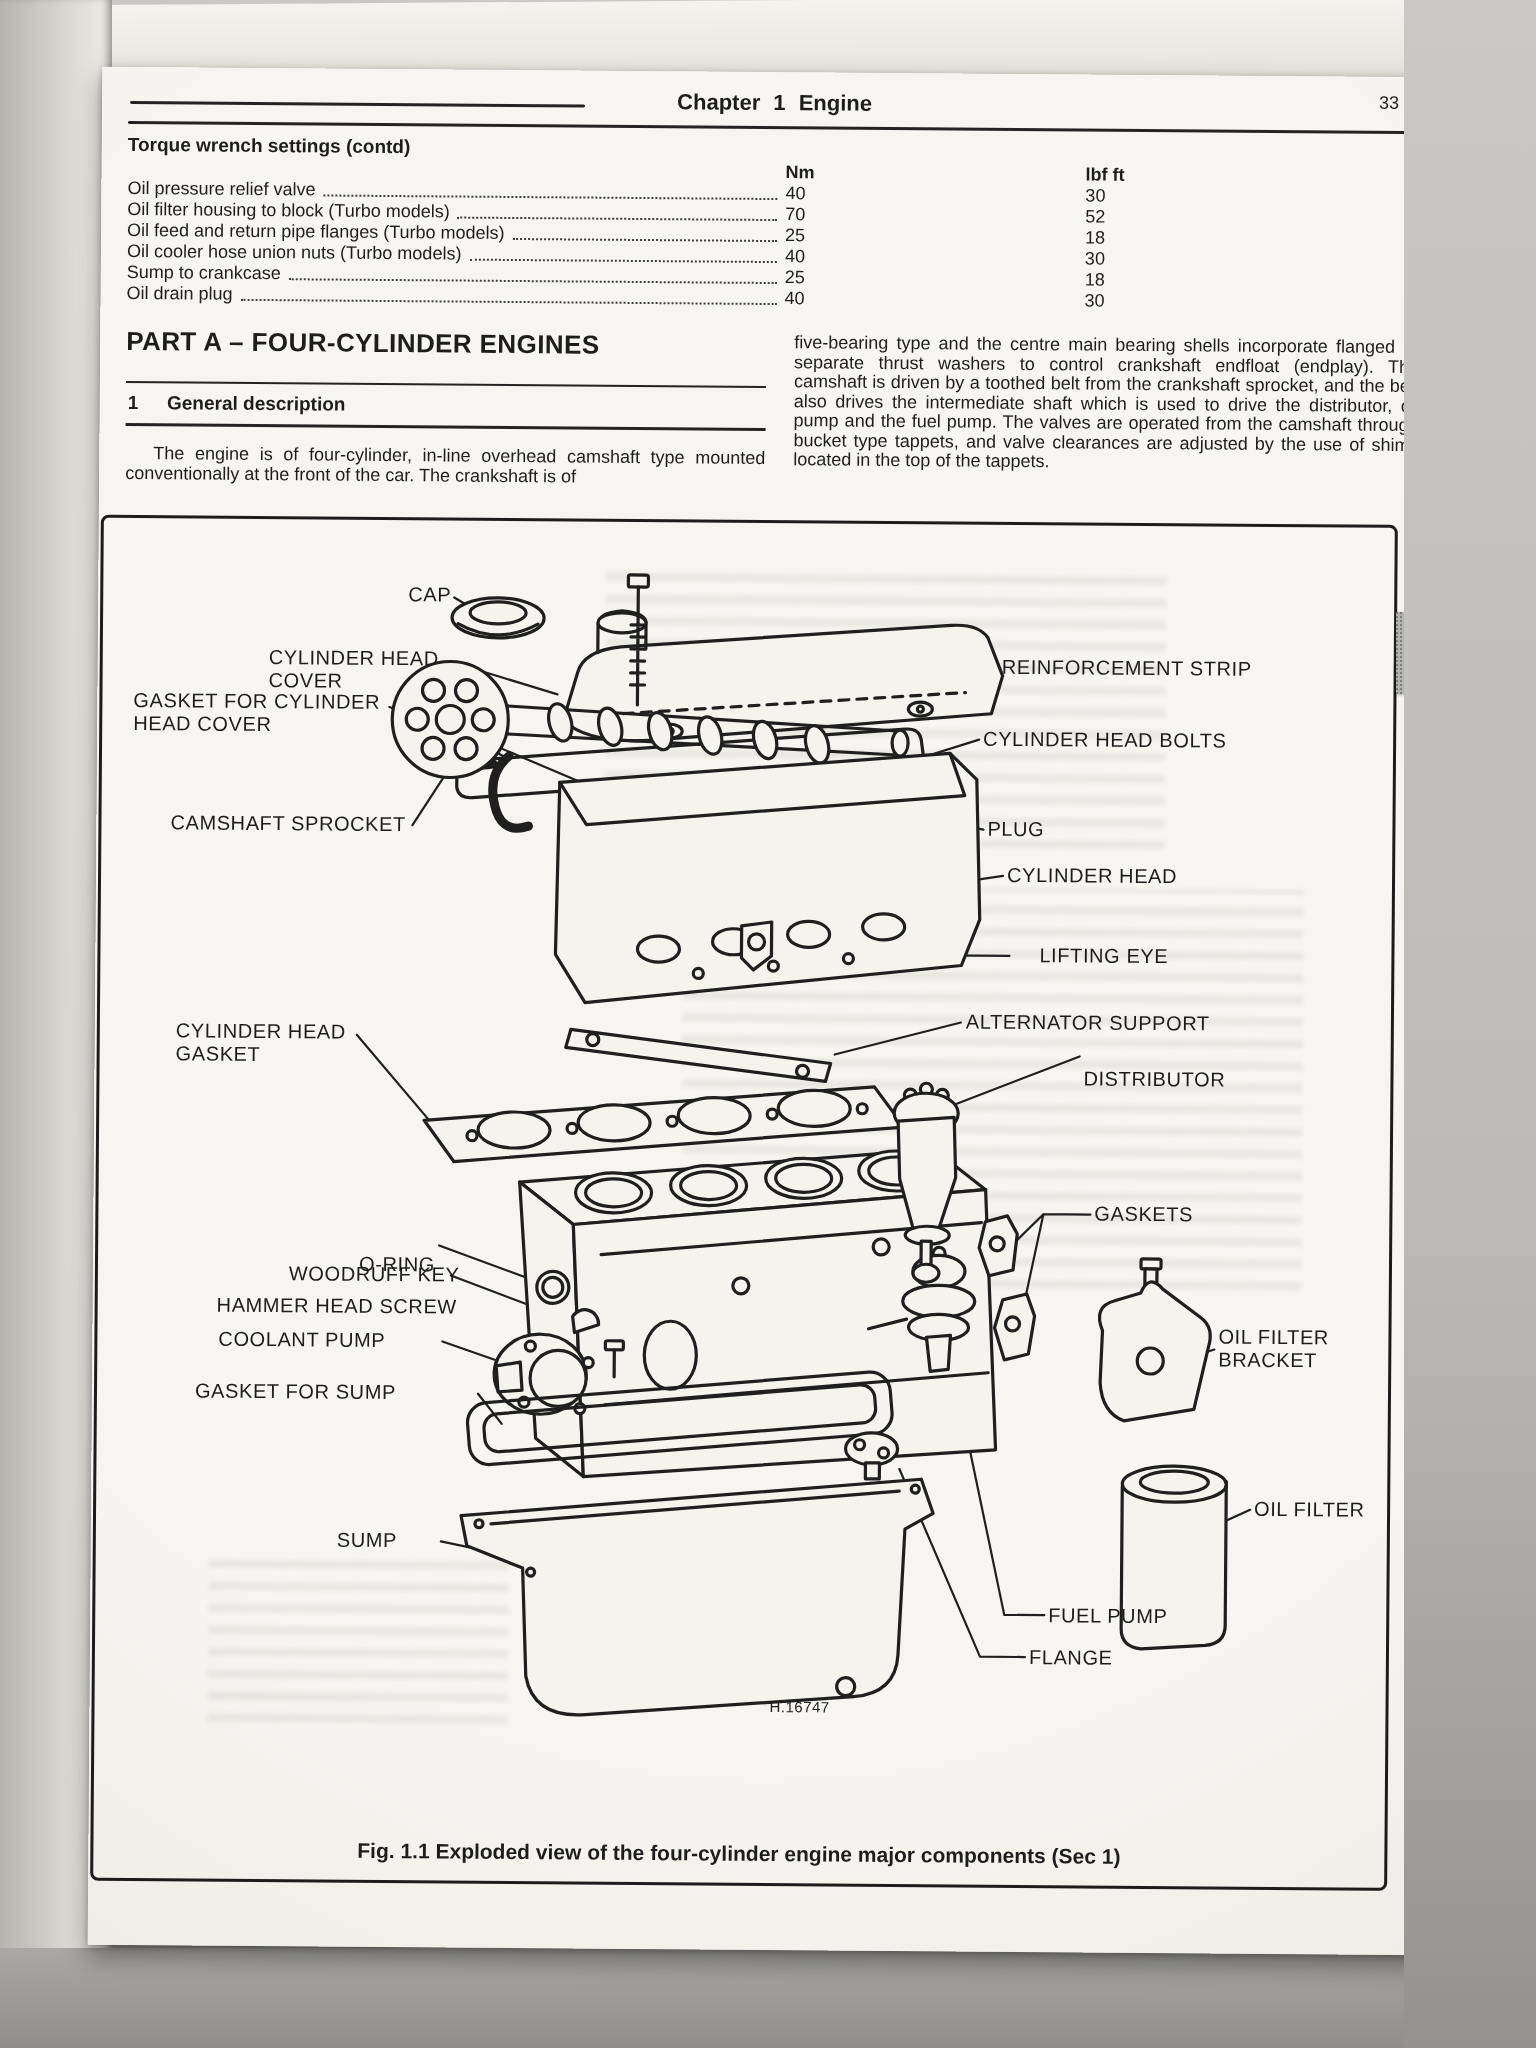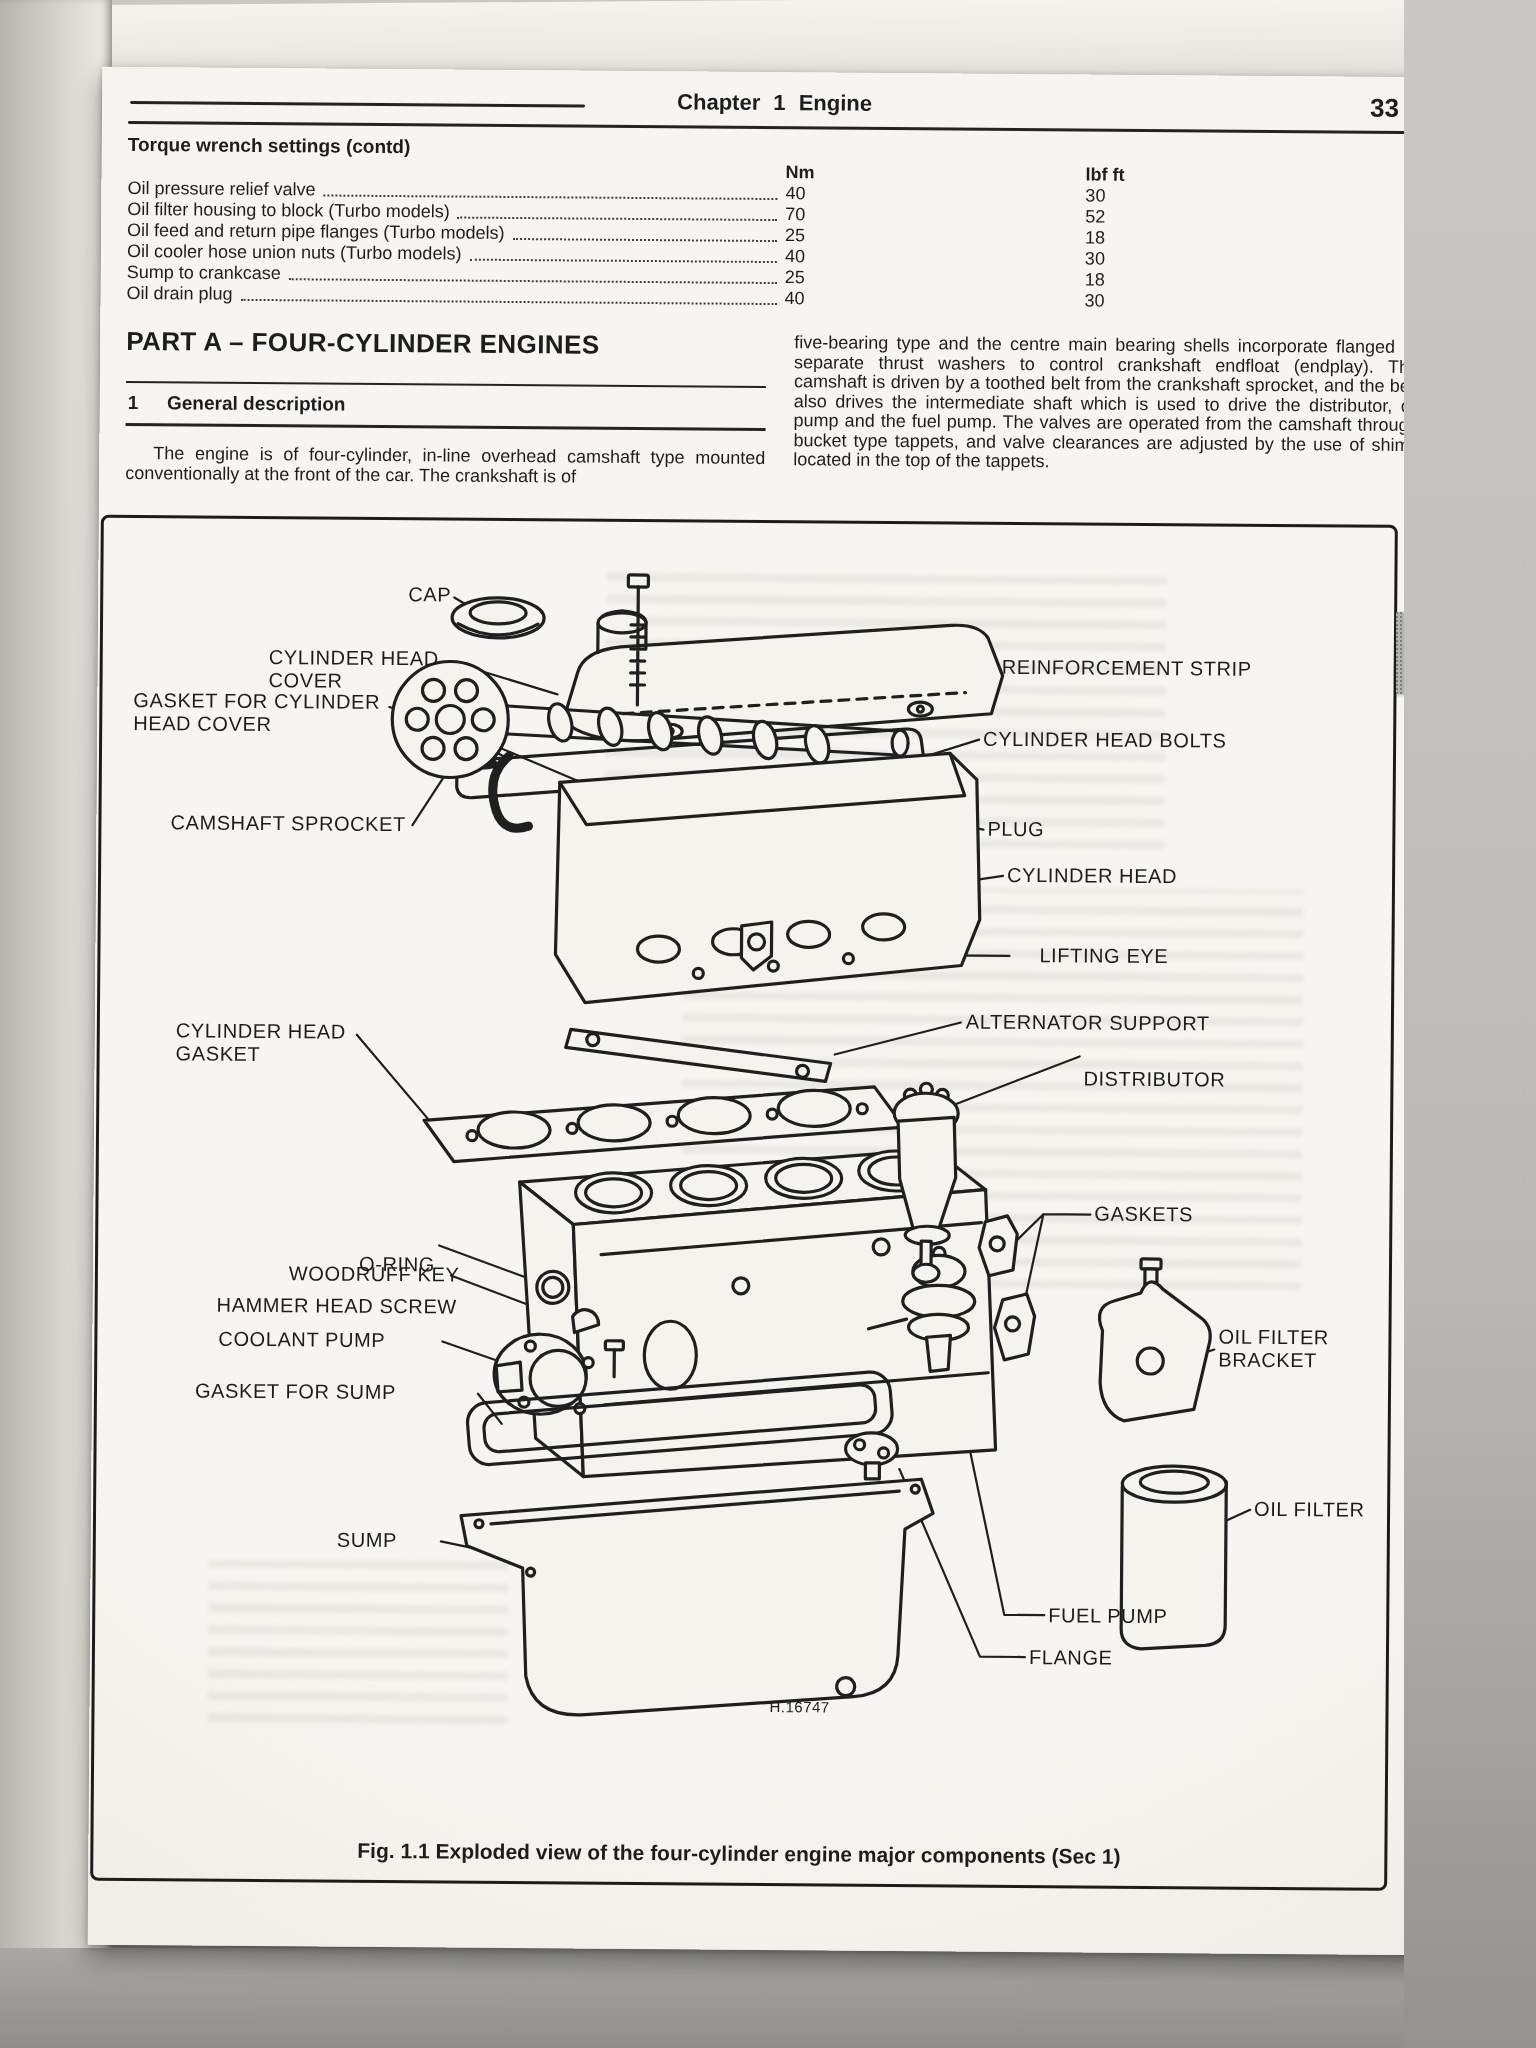--- a/index.html
+++ b/index.html
@@ -29,21 +29,21 @@
         box-shadow:0 12px 26px rgba(0,0,0,.38),0 2px 6px rgba(0,0,0,.25);
         transform:rotate(0.45deg);transform-origin:50% 50%;
         color:#1d1d1d;}
   .content{position:relative;padding:12px 26px 0 26px;}
 
   
   .hdr{position:relative;height:46px;}
   .hdr-rule-left{position:absolute;left:2px;top:22px;width:455px;height:3px;background:#232323;border-radius:2px;}
   .hdr-title{position:absolute;left:0;right:0;top:6px;text-align:center;
              font-weight:bold;font-size:22px;word-spacing:7px;}
-  .hdr-pageno{position:absolute;right:22px;top:4px;font-weight:bold;font-size:26px;}
+  .hdr-pageno{position:absolute;right:22px;top:4px;font-weight:normal;font-size:18px;}
   .hdr-rule-bottom{position:absolute;left:0;top:42px;width:100%;height:3px;background:#232323;border-radius:2px;}
 
   
   .torque{margin-top:8px;}
   .t-heading{font-weight:bold;font-size:19px;line-height:24px;}
   .t-row,.t-head{display:flex;align-items:flex-end;font-size:18px;line-height:21px;}
   .t-head{font-weight:bold;}
   .t-lbl{flex:0 0 auto;white-space:nowrap;}
   .dots{flex:1 1 auto;margin:0 8px 4px 8px;border-bottom:2.5px dotted #3c3c3c;height:10px;}
   .sp{flex:1 1 auto;}

